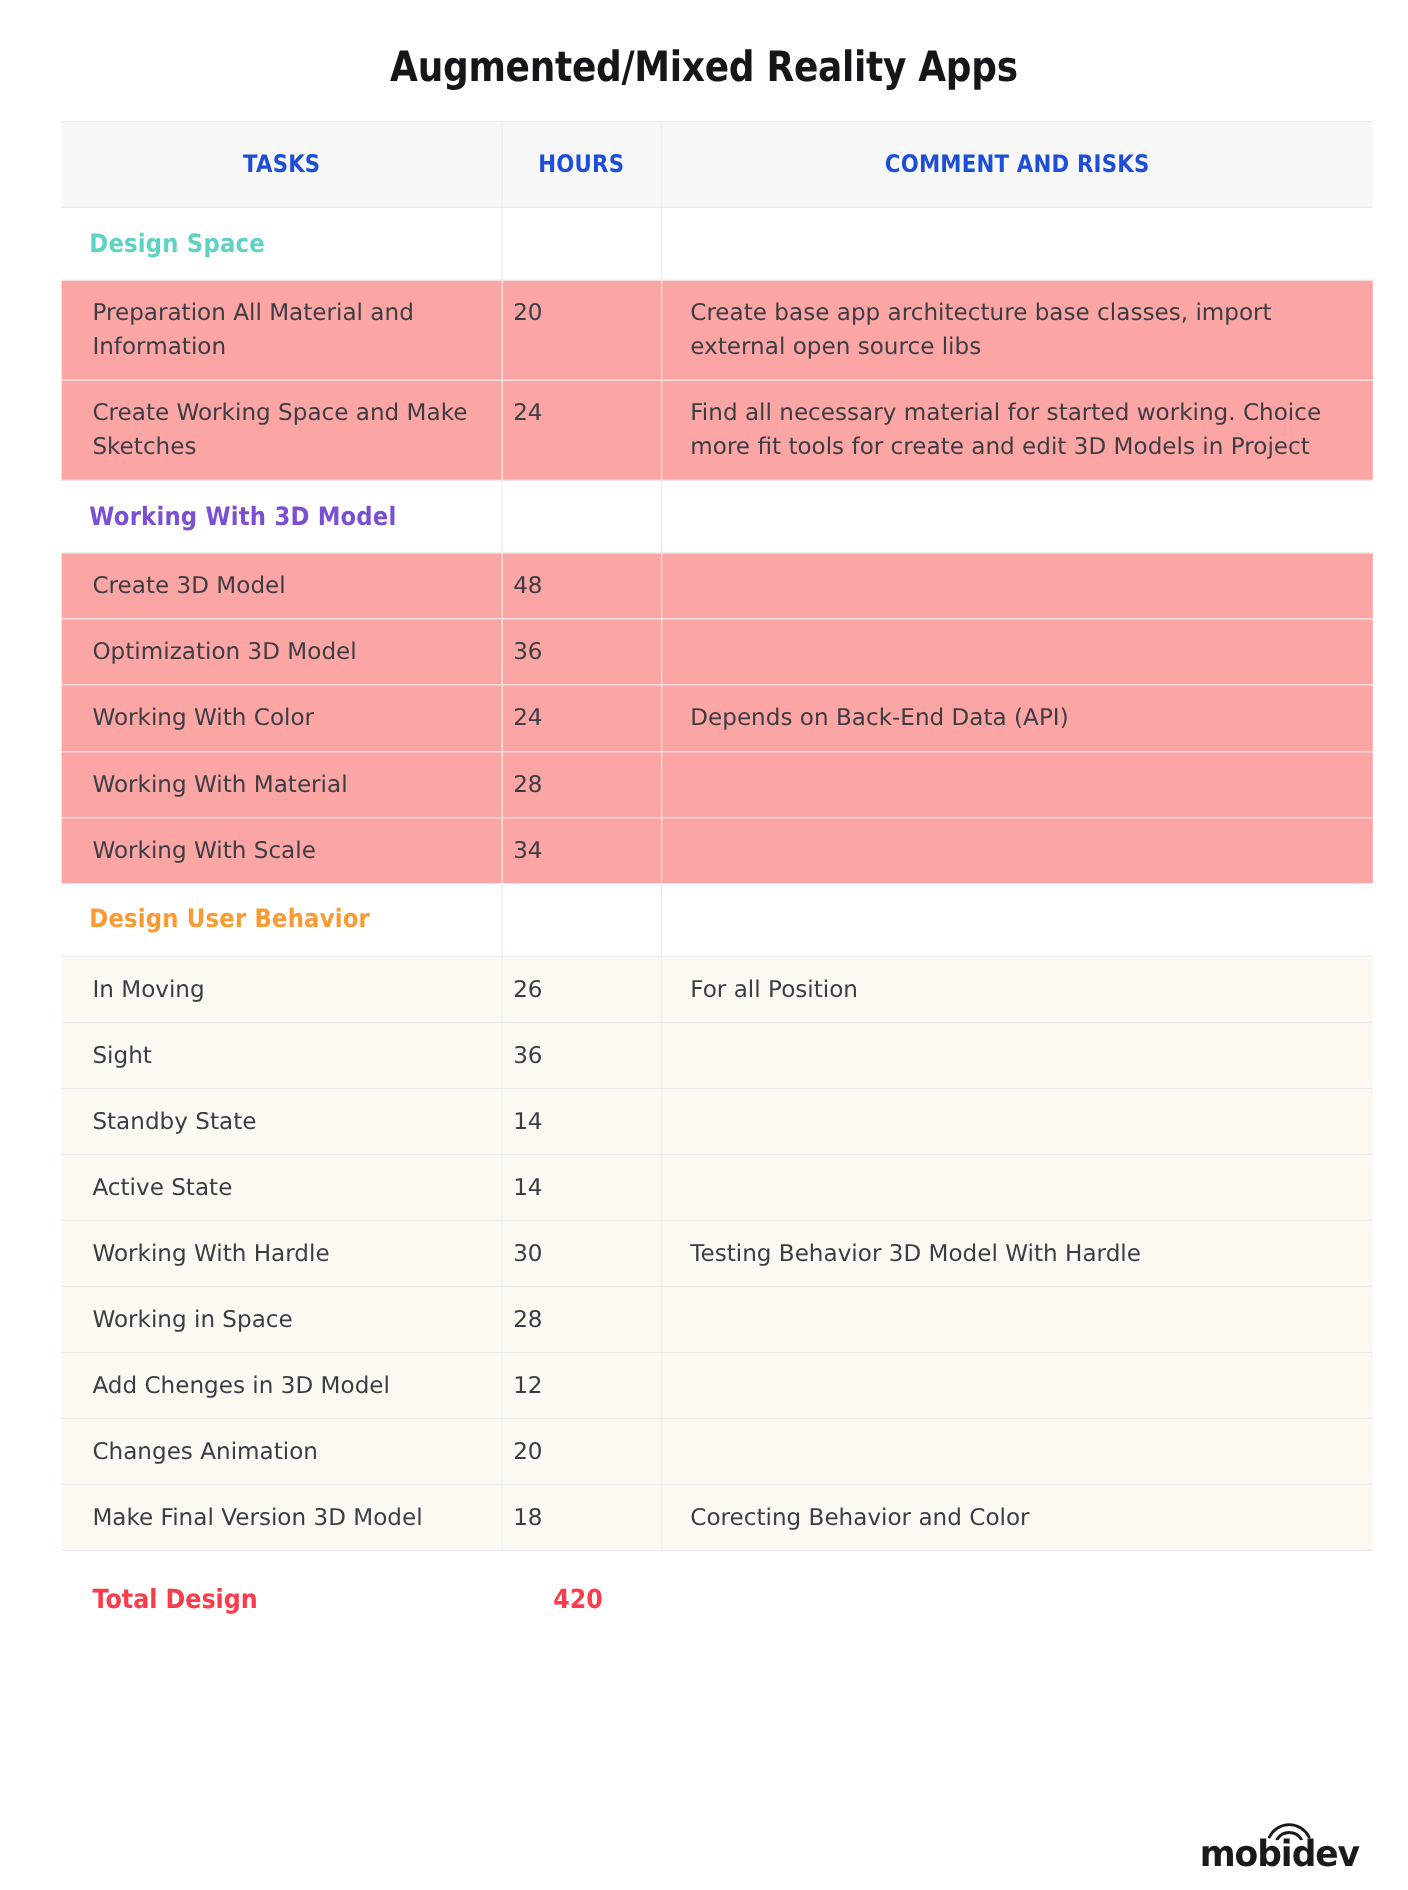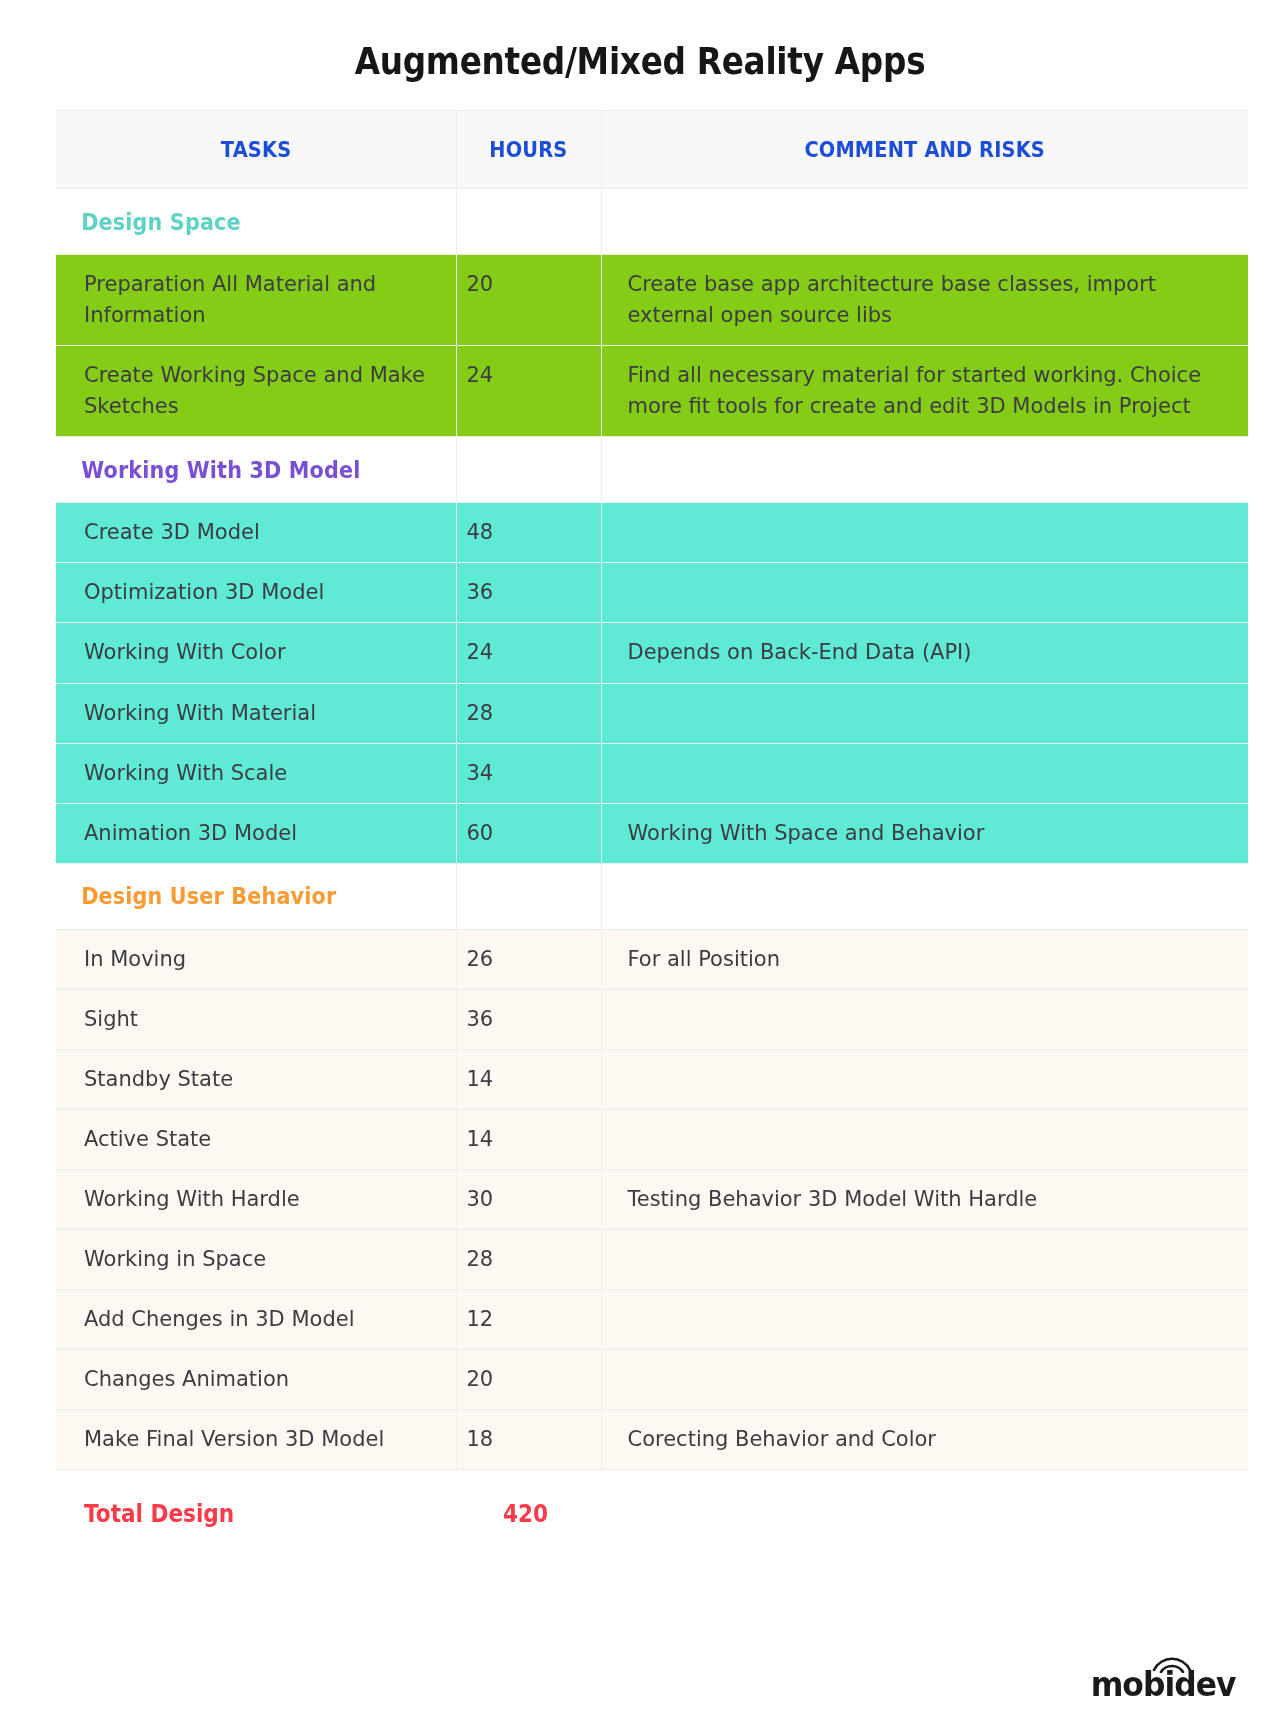--- a/index.html
+++ b/index.html
@@ -91,22 +91,22 @@
     font-size: 21px;
     color: #3c3c42;
     line-height: 1.48;
   }
   tr.data-row td:last-child { border-right: none; }
   td.task-cell  { padding: 14px 10px 14px 28px; }
   td.hours-cell { padding: 14px 10px; }
   td.comm-cell  { padding: 14px 22px 14px 26px; }
 
   
-  .band-teal   td { background: #84cc16; margin-top: 34px; }
-  .band-purple td { background: #5eead4; }
+  .band-teal   td { background: #fca5a5; margin-top: 34px; }
+  .band-purple td { background: #fca5a5; }
   .band-orange td { background: #fdf8f1; }
 
   .band-teal   { border-bottom: 1px solid #ececec; }
   .band-purple { border-bottom: 1px solid #ececec; }
   .band-orange { border-bottom: 1px solid #ececec; }
 
   tr.band-end td { border-bottom: 1px solid #ececec; }
 
   
   .total-row td {
@@ -210,25 +210,20 @@
           <tr class="data-row band-purple">
             <td class="task-cell">Working With Material</td>
             <td class="hours-cell">28</td>
             <td class="comm-cell"></td>
           </tr>
           <tr class="data-row band-purple">
             <td class="task-cell">Working With Scale</td>
             <td class="hours-cell">34</td>
             <td class="comm-cell"></td>
           </tr>
-          <tr class="data-row band-purple band-end">
-            <td class="task-cell">Animation 3D Model</td>
-            <td class="hours-cell">60</td>
-            <td class="comm-cell">Working With Space and Behavior</td>
-          </tr>
           <tr class="section-row">
             <td><span class="section-label" style="color: rgb(251, 154, 50);">Design User Behavior</span></td>
             <td></td>
             <td></td>
           </tr>
           <tr class="data-row band-orange">
             <td class="task-cell">In Moving</td>
             <td class="hours-cell">26</td>
             <td class="comm-cell">For all Position</td>
           </tr>

